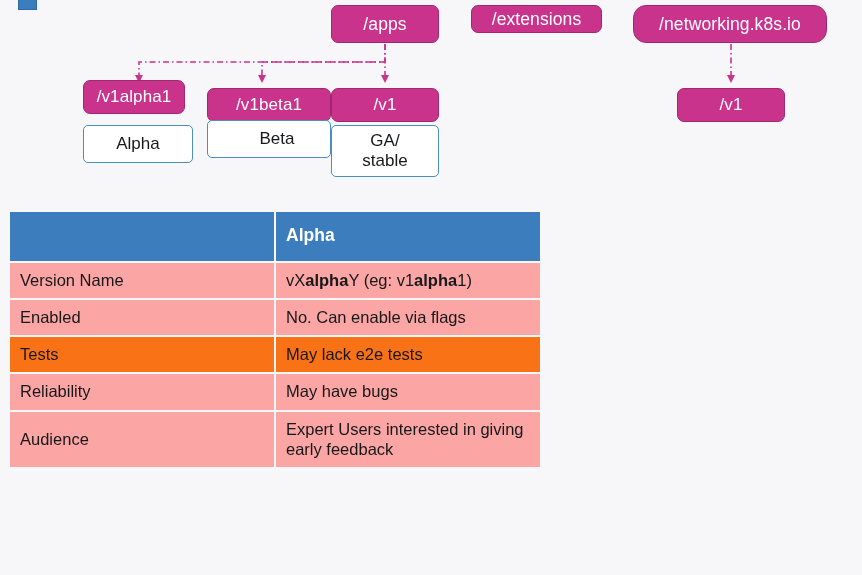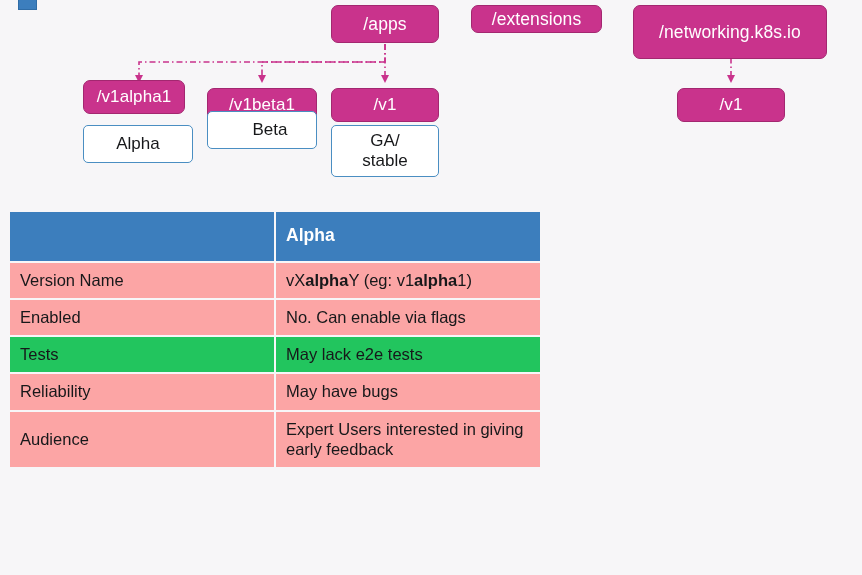--- a/index.html
+++ b/index.html
@@ -69,31 +69,31 @@
     border: 1.6px solid #4a8ec2;
     border-radius: 5px;
     color: #17181a;
     font-size: 17px;
   }
   .whitebox span { display: block; line-height: 1.18; }
 
   
   #node-apps          { left: 331px; top: 5px;  width: 108px; height: 38px; }
   #node-extensions    { left: 471px; top: 5px;  width: 131px; height: 28px; }
-  #node-networking    { left: 633px; top: 5px;  width: 194px; height: 54px; }
+  #node-networking    { left: 633px; top: 5px;  width: 194px; height: 38px; border-radius: 13px; }
 
   
   #node-v1alpha1      { left: 83px;  top: 80px; width: 102px; height: 34px; }
-  #node-v1beta1       { left: 207px; top: 88px; width: 110px; height: 34px; }
+  #node-v1beta1       { left: 207px; top: 88px; width: 124px; height: 34px; }
   #node-v1            { left: 331px; top: 88px; width: 108px; height: 34px; }
   #node-v1-net        { left: 677px; top: 88px; width: 108px; height: 34px; }
 
   
   #label-alpha        { left: 83px;  top: 125px; width: 110px; height: 38px; }
-  #label-beta         { left: 207px; top: 111px; width: 110px; height: 38px; padding-left: 16px; }
+  #label-beta         { left: 207px; top: 120px; width: 124px; height: 38px; padding-left: 16px; }
   #label-ga           { left: 331px; top: 125px; width: 108px; height: 52px; }
 
   
   #api-table {
     position: absolute;
     left: 8px;
     top: 210px;
     width: 528px;
     border-collapse: separate;
     border-spacing: 2px;
@@ -113,21 +113,21 @@
 
   #api-table thead th {
     background: #3c7ebd;
     color: #ffffff;
     font-weight: bold;
     font-size: 17.5px;
     height: 30px;
     padding-top: 9px;
     padding-bottom: 10px;
   }
-  #api-table tbody tr.odd  td { background: #22c55e; }
+  #api-table tbody tr.odd  td { background: #f97316; }
   #api-table tbody tr.even td { background: #fca5a5; }
 
   .kbold { font-weight: bold; }
 </style>
 </head>
 <body>
 
 <div id="corner-marker"></div>
 
 <div id="diagram">

